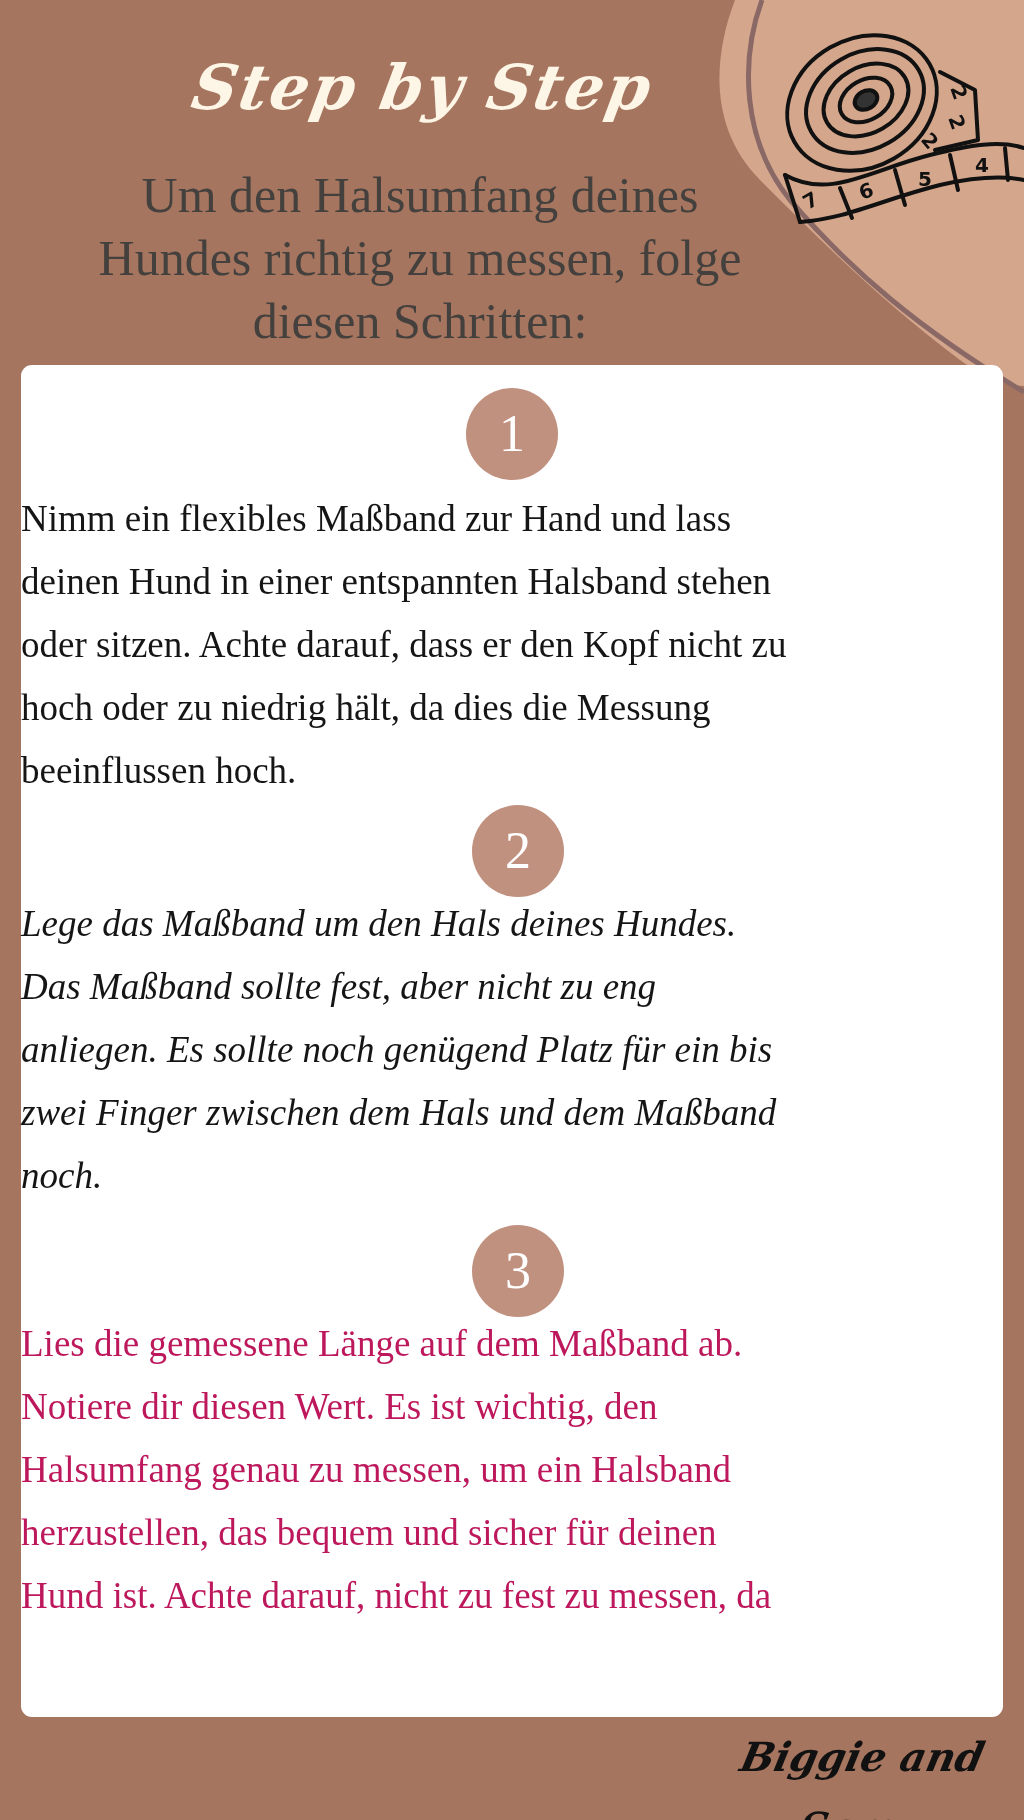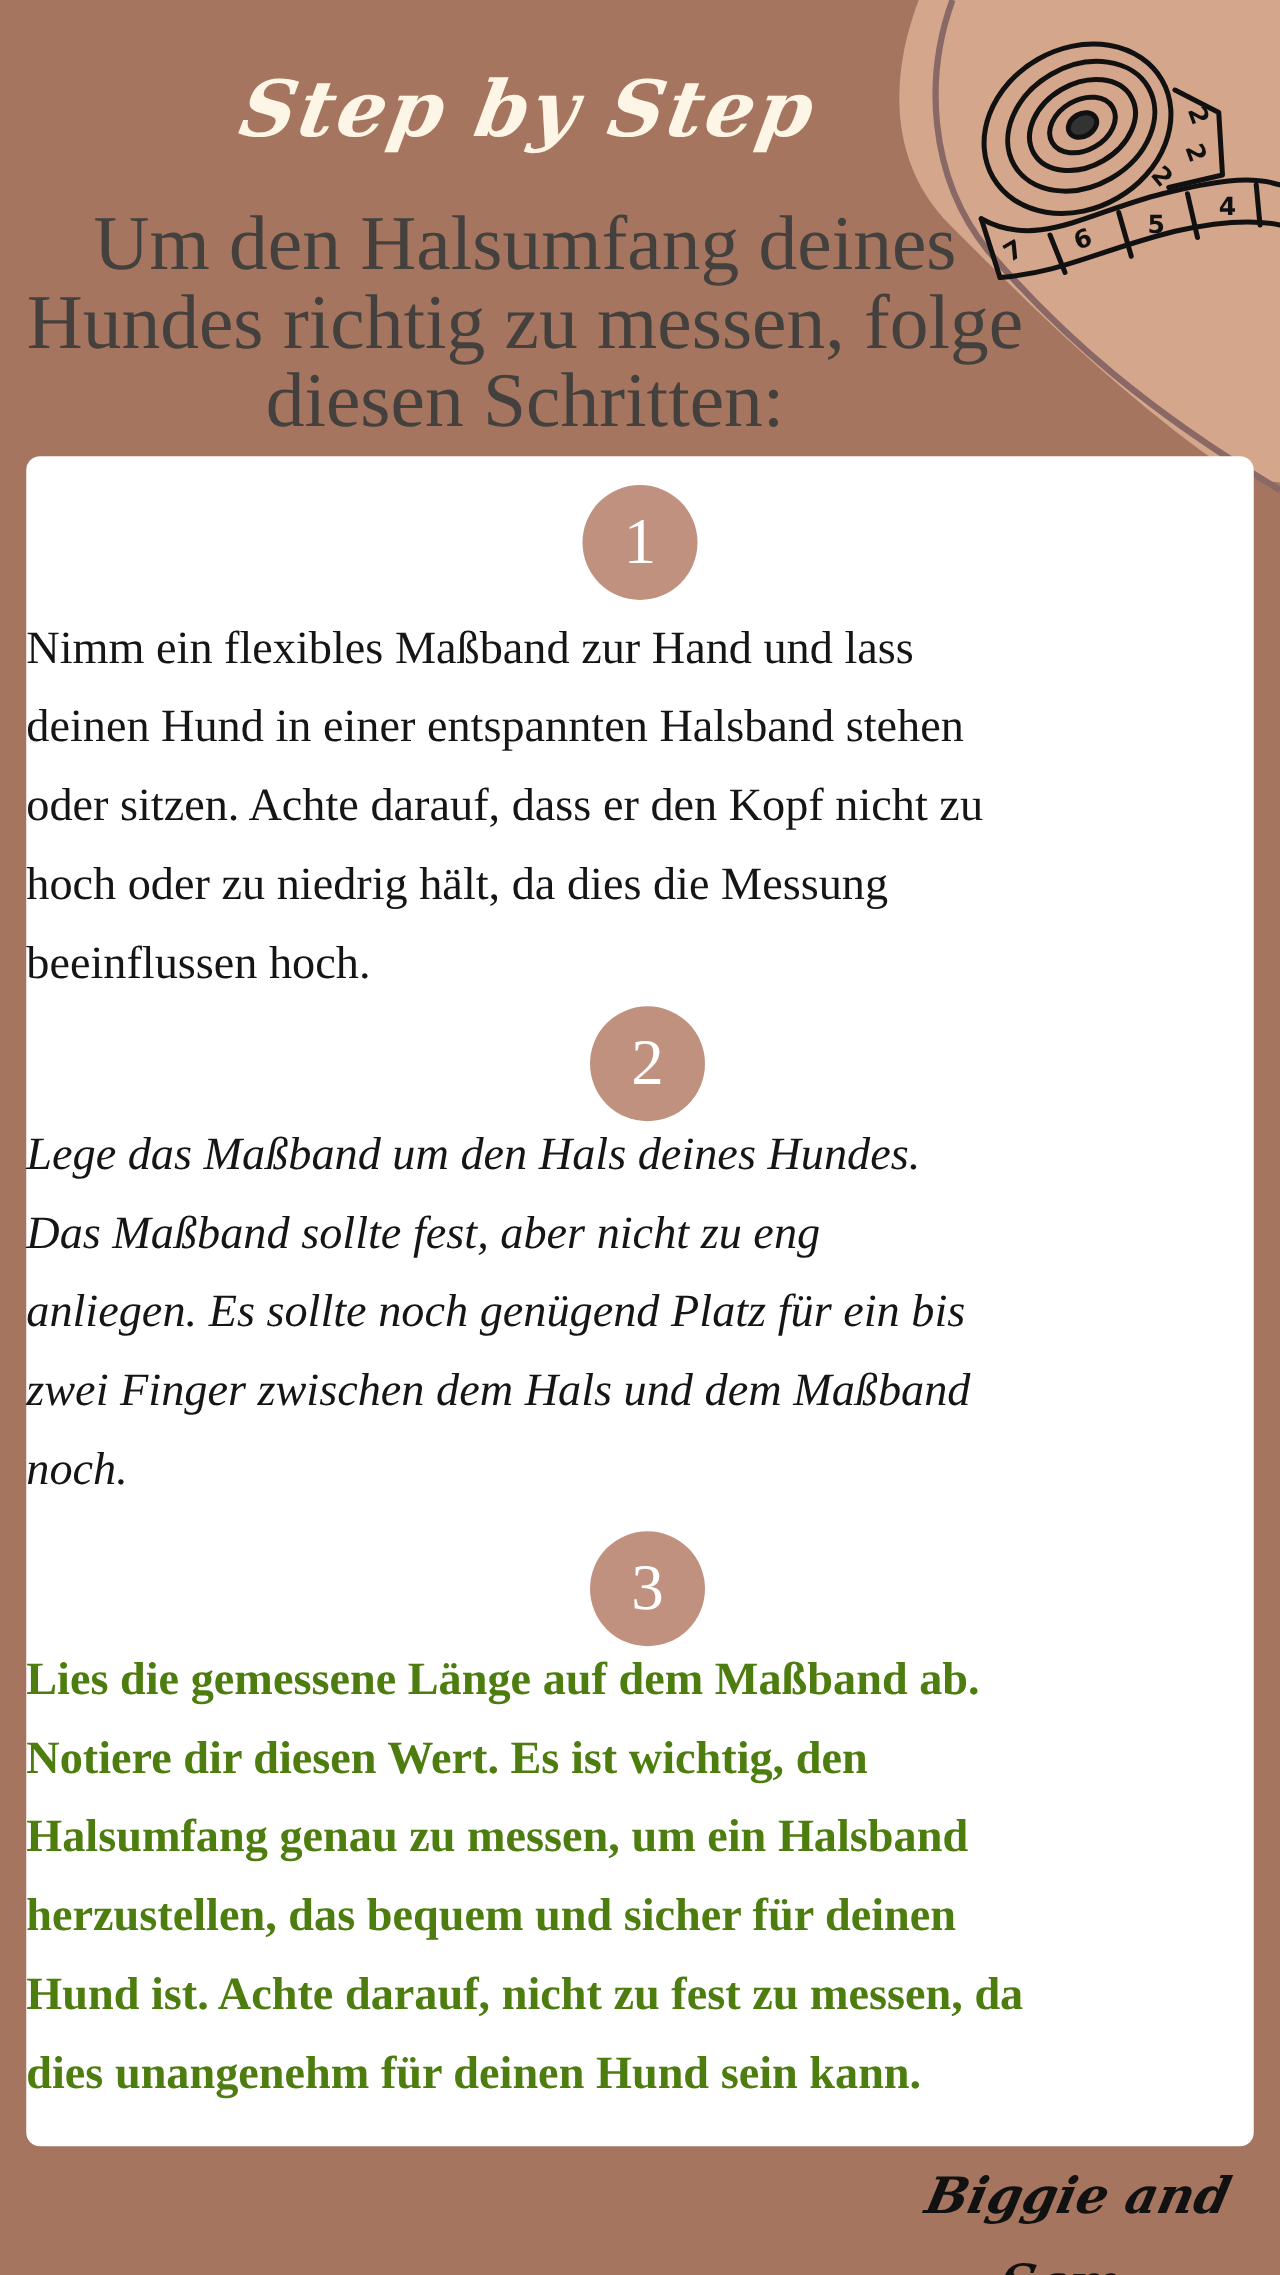--- a/index.html
+++ b/index.html
@@ -10,40 +10,40 @@
   }
   .deco { position: absolute; left: 0; top: 0; width: 1024px; height: 420px; }
   .title {
     position: absolute; left: 0; width: 845px; top: 38px; text-align: center;
     font-family: "DejaVu Serif", serif; font-style: italic; font-weight: bold;
     font-size: 62px; color: #FDF5E6; letter-spacing: 2px; line-height: 100px;
     transform: skewX(-10deg);
   }
   .subtitle {
     position: absolute; left: 20px; width: 800px; top: 164px; text-align: center;
-    font-family: "Liberation Serif", serif; font-size: 62px; line-height: 63px;
+    font-family: "Liberation Serif", serif; font-size: 50px; line-height: 63px;
     color: #43403D;
   }
   .subtitle span { display: block; }
   .card {
     position: absolute; left: 21px; top: 365px; width: 982px; height: 1352px;
     background: #FFFFFF; border-radius: 11px;
   }
   .badge {
     position: absolute; width: 92px; height: 92px; border-radius: 50%;
     background: #C19180; color: #FFFFFF; text-align: center;
     font-family: "Liberation Serif", serif; font-size: 52px; line-height: 92px;
   }
   .step-text {
     position: absolute; left: 0; width: 982px; text-align: left;
     font-family: "Liberation Serif", serif; font-size: 37px; line-height: 63px;
   }
   .step-text span { display: block; white-space: nowrap; }
   .dark { color: #151515; }
-  .gray { color: #4d7c0f; font-weight: bold; }
+  .gray { color: #be185d; }
   .signature {
     position: absolute; left: 720px; top: 1722px; width: 270px; text-align: center;
     font-family: "DejaVu Serif", serif; font-style: italic; font-weight: bold;
     font-size: 40px; line-height: 70px; color: #111111;
     transform: skewX(-12deg);
   }
 </style>
 </head>
 <body>
 
@@ -105,17 +105,16 @@
     <span>noch.</span>
   </div>
 
   <div class="badge" style="left:451px; top:860px;">3</div>
   <div class="step-text gray" style="top:947px;">
     <span>Lies die gemessene Länge auf dem Maßband ab.</span>
     <span>Notiere dir diesen Wert. Es ist wichtig, den</span>
     <span>Halsumfang genau zu messen, um ein Halsband</span>
     <span>herzustellen, das bequem und sicher für deinen</span>
     <span>Hund ist. Achte darauf, nicht zu fest zu messen, da</span>
-    <span>dies unangenehm für deinen Hund sein kann.</span>
   </div>
 </div>
 
 <div class="signature">Biggie and Sam</div>
 
 </body></html>

